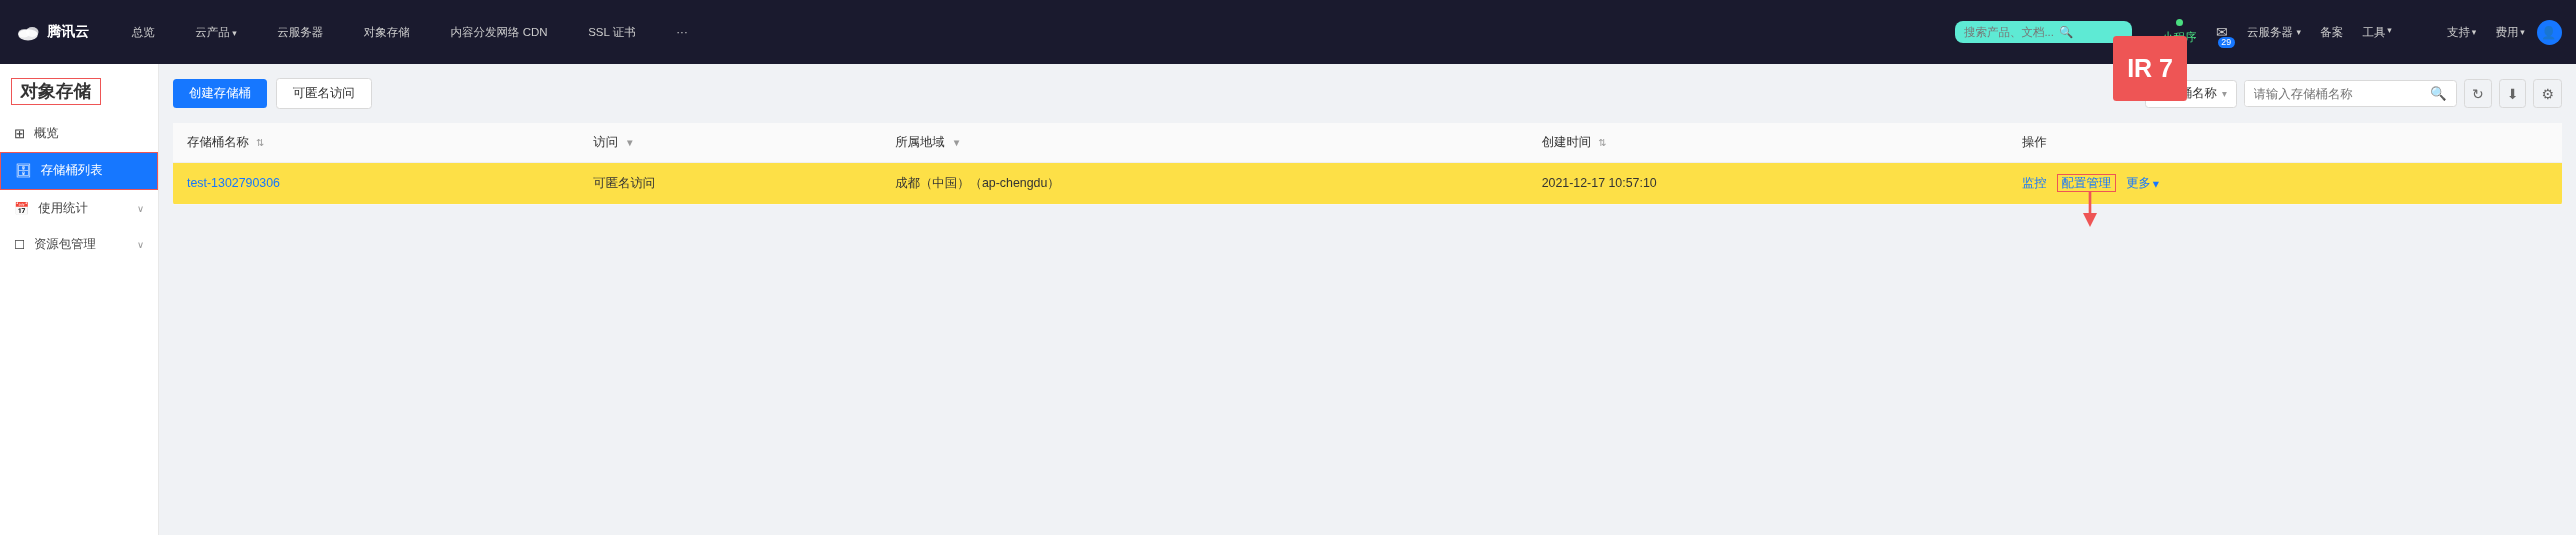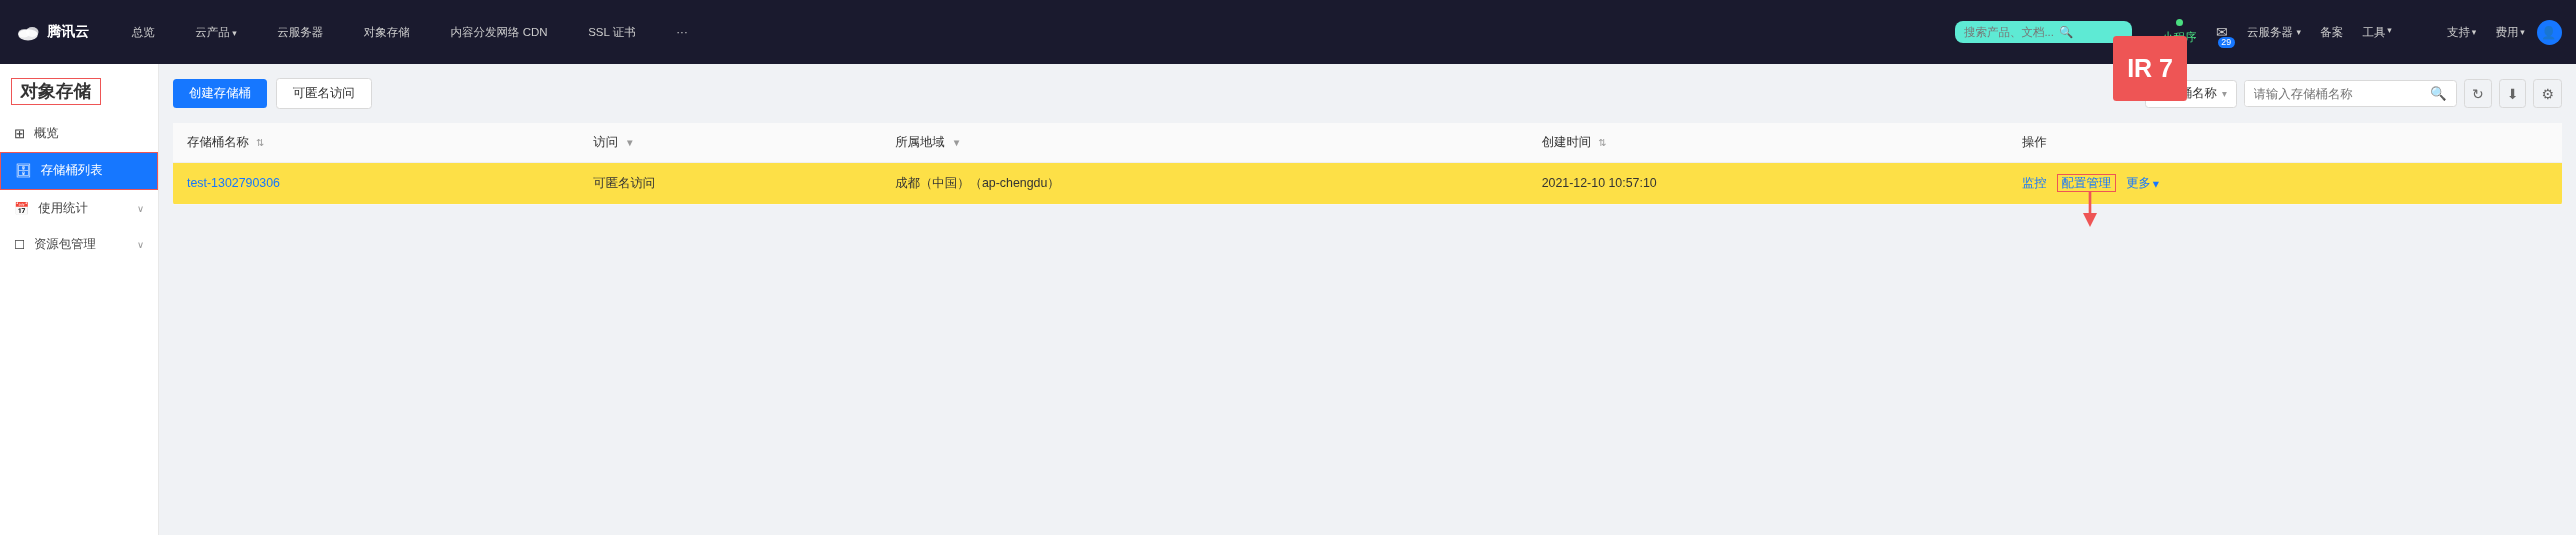--- a/index.html
+++ b/index.html
@@ -270,21 +270,21 @@
           <th>操作</th>
         </tr>
       </thead>
       <tbody>
         <tr>
           <td>
             <a class="link-text">test-1302790306</a>
           </td>
           <td>可匿名访问</td>
           <td>成都（中国）（ap-chengdu）</td>
-          <td>2021-12-10 10:57:10</td>
+          <td>2021-12-17 10:57:10</td>
           <td>
             <span class="action-link">监控</span>
             <span style="position:relative; display:inline-block;">
               <span class="action-link-red-border">配置管理</span>
               
               <svg style="position:absolute; left:50%; bottom:-35px; transform:translateX(-50%);" width="35" height="35" viewBox="0 0 40 40">
                 <line x1="20" y1="0" x2="20" y2="30" stroke="#e55" stroke-width="3"></line>
                 <polygon points="20,40 12,24 28,24" fill="#e55"></polygon>
               </svg>
             </span>

